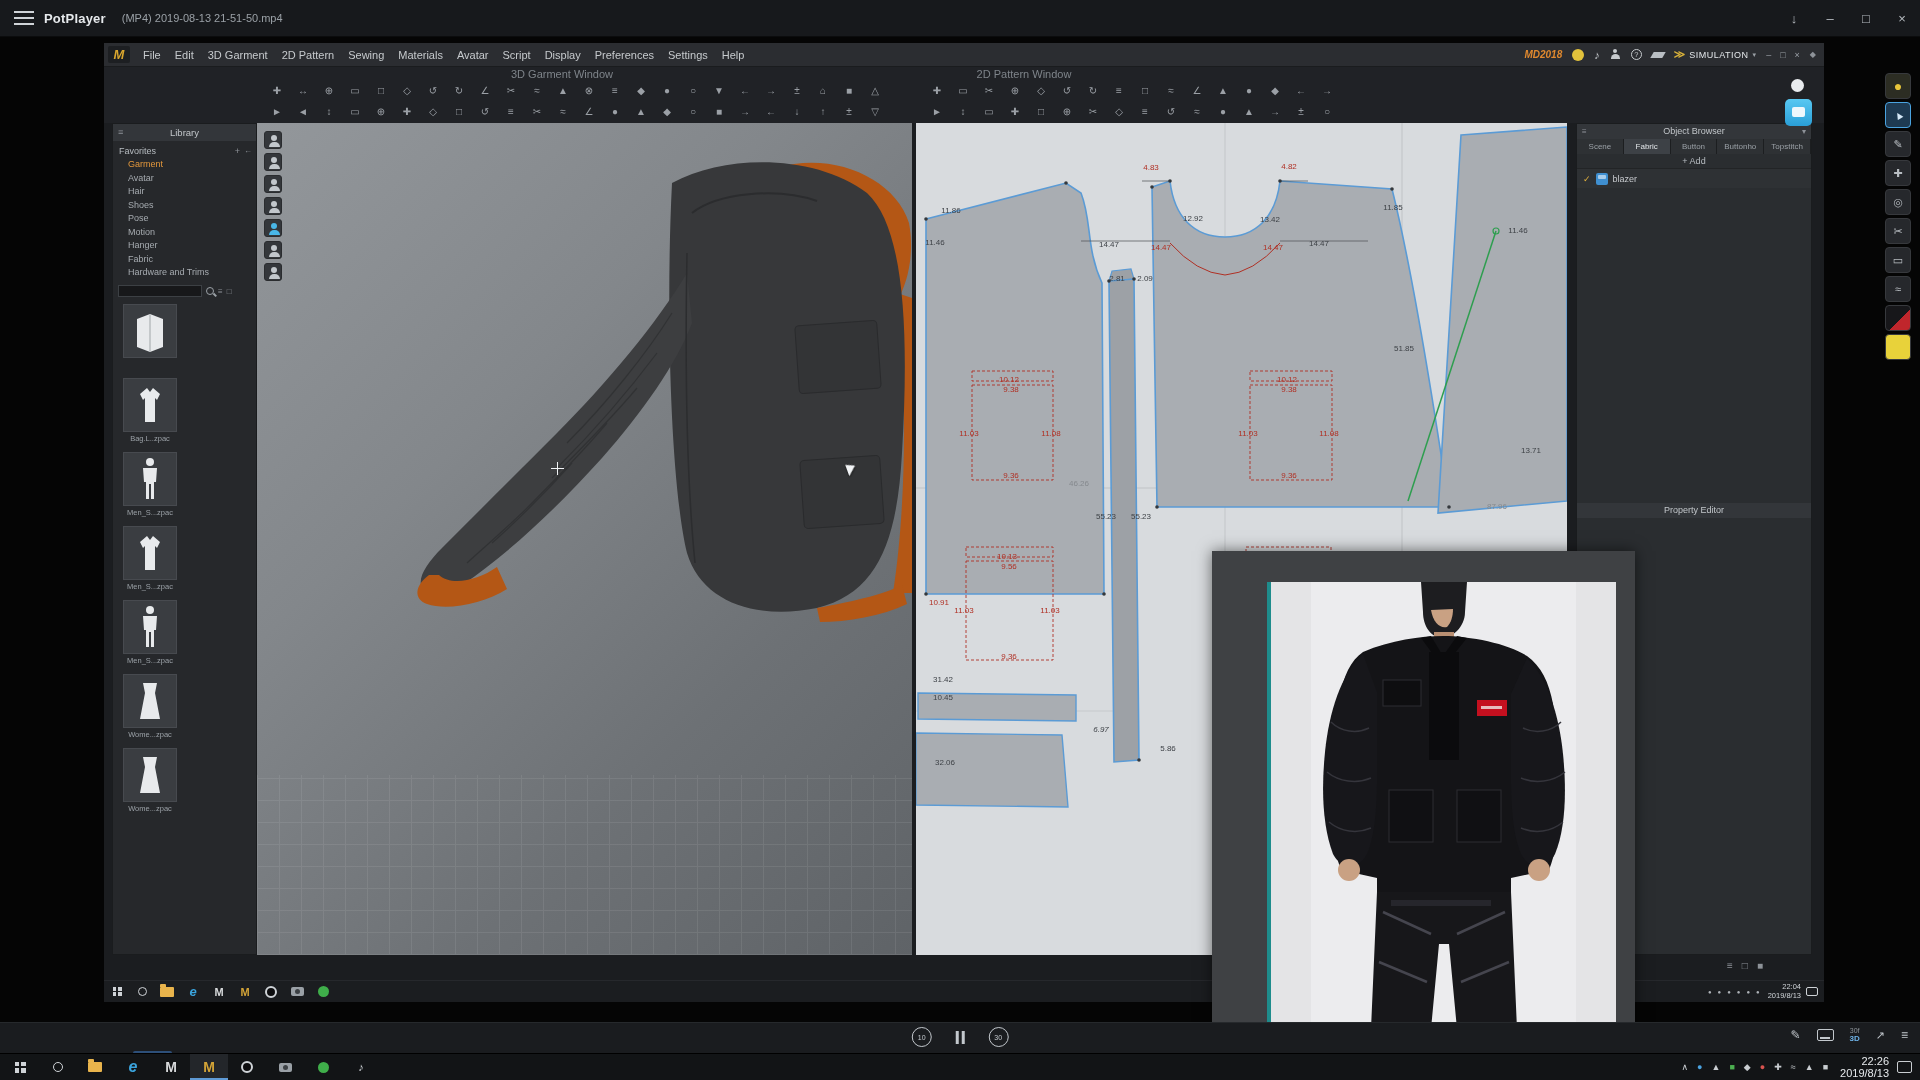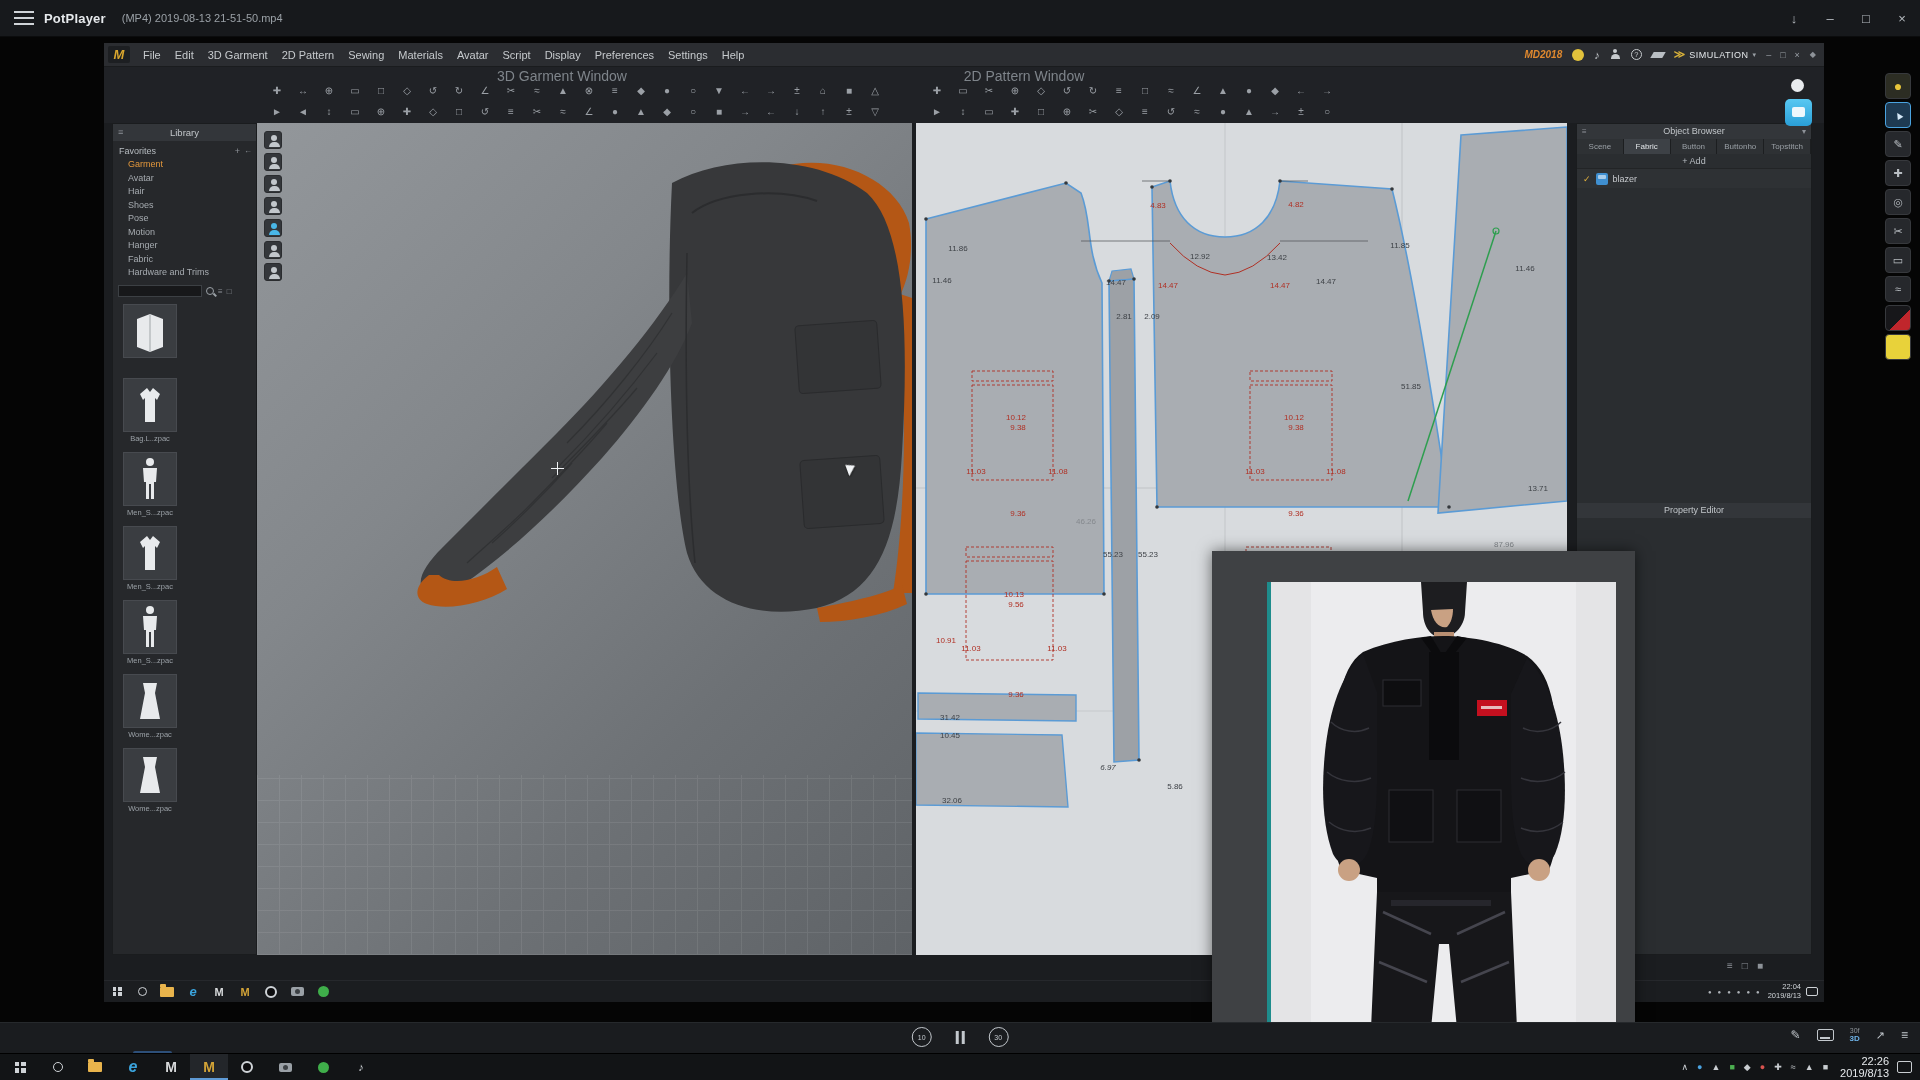--- a/index.html
+++ b/index.html
@@ -37,21 +37,21 @@
   .usr::after{content:"";position:absolute;left:1px;top:5px;width:9px;height:5px;border-radius:5px 5px 0 0;background:#c6cacd;}
   .qm{width:11px;height:11px;border:1px solid #c6cacd;border-radius:50%;font-size:7.5px;display:grid;place-items:center;color:#c6cacd;}
   .capico{width:12px;height:6px;background:#b9bec3;transform:skewX(-30deg);}
   .sim{display:flex;align-items:center;gap:4px;}
   .simico{color:#d8b13a;font-size:11px;font-weight:bold;}
   .simlbl{font-size:9px;color:#e3e7ea;letter-spacing:.5px;}
   .simchv{font-size:7px;color:#9aa0a6;}
   .mwb{display:flex;gap:9px;font-size:9px;color:#9aa0a6;}
   .pin{color:#8d9298;font-size:8px;}
 
-  .cap{position:absolute;top:25px;height:11px;font-size:14px;color:#7e848a;text-align:center;}
+  .cap{position:absolute;top:25px;height:11px;font-size:11px;color:#7e848a;text-align:center;}
   .cap3d{left:153px;width:610px;}
   .cap2d{left:812px;width:216px;}
 
   .tb{position:absolute;display:flex;}
   .ti{width:26px;height:21px;display:grid;place-items:center;font-size:10px;color:#9ba0a6;}
   .tb3d1{left:160px;top:37px;} .tb3d2{left:160px;top:58px;}
   .tb2d1{left:820px;top:37px;} .tb2d2{left:820px;top:58px;}
 
   .clo-main{position:absolute;left:0;top:80px;width:1720px;height:832px;background:#1b1d20;}
 
@@ -94,21 +94,21 @@
   .cross{position:absolute;left:294px;top:339px;width:13px;height:13px;z-index:3;}
   .cross::before{content:"";position:absolute;left:6px;top:0;width:1px;height:13px;background:#f0f2f4;}
   .cross::after{content:"";position:absolute;left:0;top:6px;width:13px;height:1px;background:#f0f2f4;}
   .acur{position:absolute;left:590px;top:340px;width:0;height:0;z-index:3;
         border-left:9px solid #f2f4f6;border-top:4px solid transparent;border-bottom:8px solid transparent;
         transform:rotate(-20deg);filter:drop-shadow(0 1px 1px rgba(0,0,0,.6));}
 
   
   .p2d{position:absolute;left:812px;top:0;width:651px;height:832px;background:#d8dbde;overflow:hidden;}
   .p2d svg{position:absolute;left:0;top:0;}
-  .mlayer{position:absolute;left:12px;top:0;width:100%;height:100%;margin-top:38px;}
+  .mlayer{position:absolute;left:5px;top:0;width:100%;height:100%;}
   .meas{position:absolute;font-size:8px;transform:translate(-50%,-50%);white-space:nowrap;}
   .meas.r{color:#b03024;} .meas.k{color:#3e4247;} .meas.g{color:#85898e;}
 
   
   .rpanel{position:absolute;left:1472px;top:0;width:236px;height:832px;background:#2a2d30;border:1px solid #1a1c1e;}
   .ob-h,.pe-h{height:15px;background:#33363a;font-size:9px;color:#c2c6ca;text-align:center;line-height:15px;position:relative;}
   .ob-h .hico{position:absolute;right:5px;top:0;font-size:8px;color:#8d9298;}
   .ob-h .hico2{position:absolute;left:5px;top:0;font-size:8px;color:#8d9298;}
   .tabs{display:flex;height:15px;background:#26282b;}
   .tab{flex:1;font-size:8px;color:#9aa0a6;text-align:center;line-height:15px;border-right:1px solid #1c1e20;background:#2e3134;overflow:hidden;}

